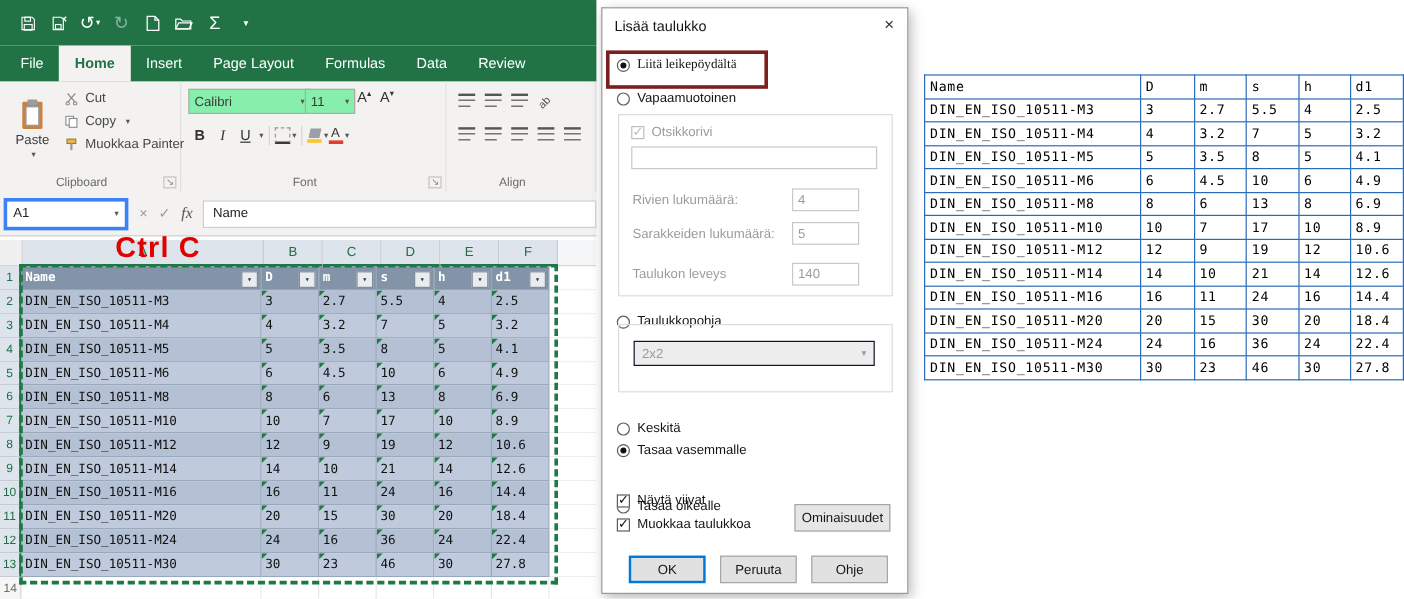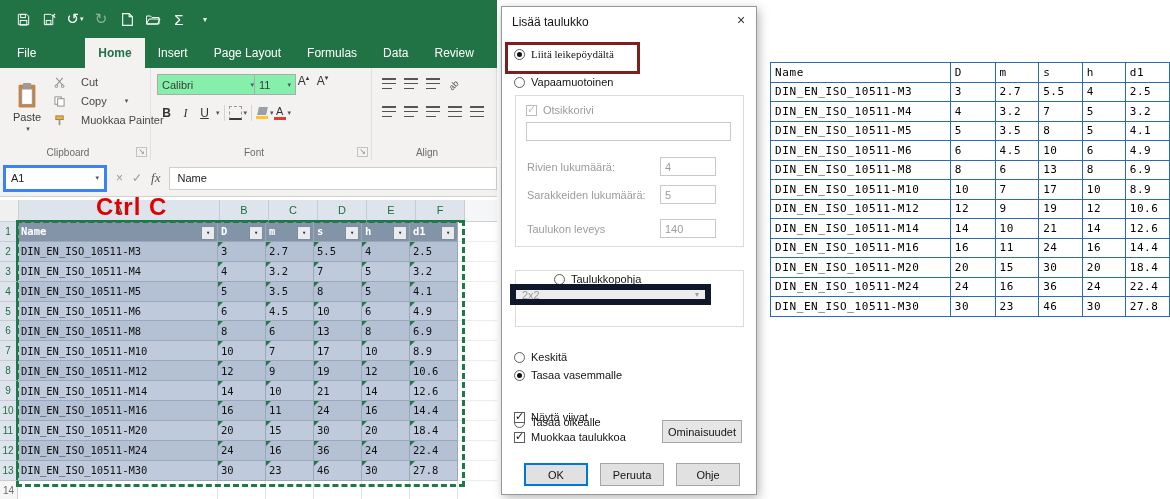--- a/index.html
+++ b/index.html
@@ -7,32 +7,32 @@
   .stage{position:relative;width:1170px;height:499px;overflow:hidden;background:#fff;}
 
   
   .excel{position:absolute;left:0;top:0;width:497px;height:499px;background:#fff;}
   .titlebar{height:38px;background:#217346;display:flex;align-items:center;padding-left:10px;}
   .qat-icon{width:26px;height:26px;display:flex;align-items:center;justify-content:center;color:#fff;font-size:15px;}
   .qat-icon.dim{color:rgba(255,255,255,.45);}
   .qat-icon .mini-caret{font-size:7px;margin-left:1px;}
   .tabbar{height:30px;background:#217346;display:flex;align-items:stretch;padding-left:4px;font-size:12px;color:#fff;}
   .tab{padding:8px 13px 6px;}
-  .tab.active{background:#f3f2f1;color:#217346;font-weight:bold;margin-left:36px;}
+  .tab.active{background:#f3f2f1;color:#217346;font-weight:bold;}
 
   .ribbon{height:92px;background:#f3f2f1;border-bottom:1px solid #d8d8d8;display:flex;font-size:11px;color:#3b3b3b;}
   .group{position:relative;height:100%;border-right:1px solid #e1e1e1;}
   .group-label{position:absolute;bottom:2px;left:0;right:14px;text-align:center;font-size:10px;color:#6a6a6a;white-space:nowrap;}
   .launcher{position:absolute;right:3px;bottom:3px;font-size:8px;color:#8a8a8a;border:1px solid #c2c2c2;line-height:8px;padding:0 1px;}
   .caret{font-size:7px;color:#555;margin-left:2px;}
 
   .clipboard{width:150px;}
   .paste-btn{position:absolute;left:5px;top:5px;width:44px;height:68px;display:flex;flex-direction:column;align-items:center;justify-content:center;gap:2px;}
   .small-cmds{position:absolute;left:54px;top:8px;display:flex;flex-direction:column;gap:7px;}
-  .cmd{display:flex;align-items:center;gap:16px;color:#474747;white-space:nowrap;}
+  .cmd{display:flex;align-items:center;gap:6px;color:#474747;white-space:nowrap;}
 
   .fontgrp{width:220px;}
   .combo{position:absolute;background:#86efac;border:1px solid #ababab;height:19px;display:flex;align-items:center;justify-content:space-between;padding:0 4px;font-size:11px;}
   #font-name{left:6px;top:6px;width:92px;}
   #font-size{left:103px;top:6px;width:32px;}
   .fontsz{position:absolute;left:143px;top:6px;display:flex;align-items:center;}
   .fbtn{min-width:15px;text-align:center;padding:0 2px;color:#333;font-size:12px;}
   .fbtn i{font-style:normal;font-size:7px;vertical-align:top;}
   .fbtn.b{font-weight:bold;}
   .fbtn.it{font-style:italic;font-family:"Liberation Serif",serif;}
@@ -101,23 +101,23 @@
   #anno{position:absolute;left:3px;top:35px;width:129px;height:26px;border:3px solid #7c1f1f;}
   #opt-clip{top:41px;font-family:Liberation Serif, serif;} #opt-free{top:69px;}
   .frame1{position:absolute;left:13px;top:88px;width:227px;height:150px;border:1px solid #dcdcdc;}
   #opt-header{top:97px;left:24px;}
   .dfield{position:absolute;border:1px solid #c9c9c9;background:#fff;display:flex;align-items:center;padding-left:4px;color:#9c9c9c;box-sizing:border-box;}
   #inp-big{left:24px;top:115px;width:205px;height:19px;}
   .dlabel{position:absolute;left:25px;color:#9c9c9c;white-space:nowrap;}
   #lbl-rows{top:154px;} #f-rows{left:158px;top:150px;width:56px;height:19px;}
   #lbl-cols{top:182px;} #f-cols{left:158px;top:178px;width:56px;height:19px;}
   #lbl-width{top:216px;} #f-width{left:158px;top:212px;width:56px;height:19px;}
-  #opt-template{top:266px;margin-left:40px;}
+  #opt-template{top:255px;}
   .frame2{position:absolute;left:13px;top:263px;width:227px;height:55px;border:1px solid #dcdcdc;}
-  #sel-template{position:absolute;left:8px;top:277px;width:201px;height:21px;background:#ededed;border:6px solid #0f172a;
+  #sel-template{position:absolute;left:26px;top:277px;width:201px;height:21px;background:#ededed;border:1px solid #0f172a;
                 color:#9c9c9c;display:flex;align-items:center;justify-content:space-between;padding:0 6px;box-sizing:border-box;}
   #opt-center{top:344px;} #opt-left{top:362px;} #opt-right{top:380px;margin-top:29px;}
   #opt-lines{top:404px;} #opt-edit{top:424px;}
   .dlg-btn{position:absolute;height:23px;background:#e1e1e1;border:1px solid #a6a6a6;display:flex;align-items:center;justify-content:center;box-sizing:border-box;}
   #btn-props{left:160px;top:413px;width:80px;background:#e6e6e6;}
   #btn-ok{left:22px;top:456px;width:64px;border:2px solid #0078d7;}
   #btn-cancel{left:98px;top:456px;width:64px;}
   #btn-help{left:174px;top:456px;width:64px;}
 
   

